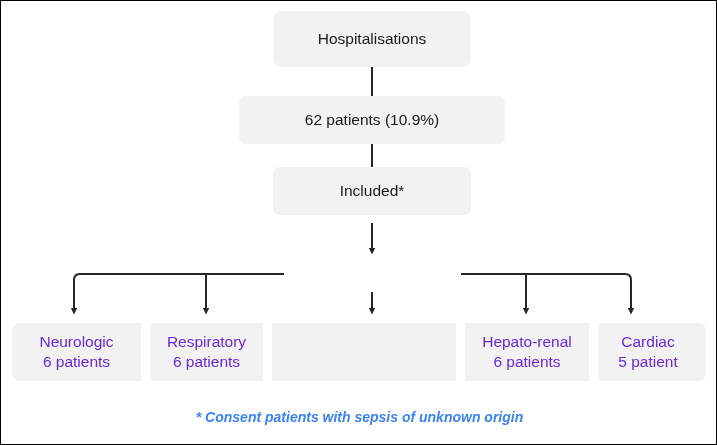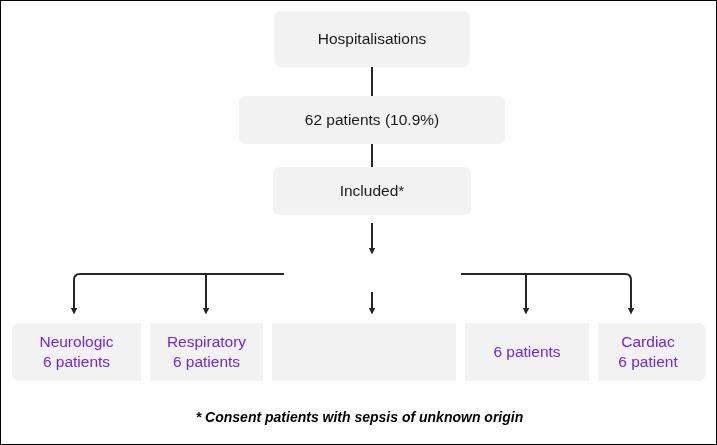--- a/index.html
+++ b/index.html
@@ -82,21 +82,21 @@
   }
   .footnote {
     position: absolute;
     left: 0;
     top: 408px;
     width: 717px;
     text-align: center;
     font-style: italic;
     font-weight: bold;
     font-size: 14px;
-    color: #000000;
+    color: #3b82f6;
   }
 </style>
 </head>
 <body>
 
 <div id="page">
 
   <svg class="edges" viewBox="0 0 717 445">
     <defs>
       <marker id="arrowhead" markerWidth="7" markerHeight="7" refX="3" refY="3.2" orient="auto" markerUnits="userSpaceOnUse">
@@ -146,23 +146,24 @@
     <div class="ln">6 patients</div>
   </div>
 
   <div class="leaf" style="left:149px; width:113px;">
     <div class="ln">Respiratory</div>
     <div class="ln">6 patients</div>
   </div>
 
 
   <div class="leaf" style="left:464px; width:124px;">
+    <div class="ln">Hepato-renal</div>
     <div class="ln">6 patients</div>
   </div>
 
   <div class="leaf" style="left:593px; width:108px;">
     <div class="ln">Cardiac</div>
-    <div class="ln">6 patient</div>
+    <div class="ln">5 patient</div>
   </div>
 
   <div class="footnote">* Consent patients with sepsis of unknown origin</div>
 
 </div>
 
 </body></html>

